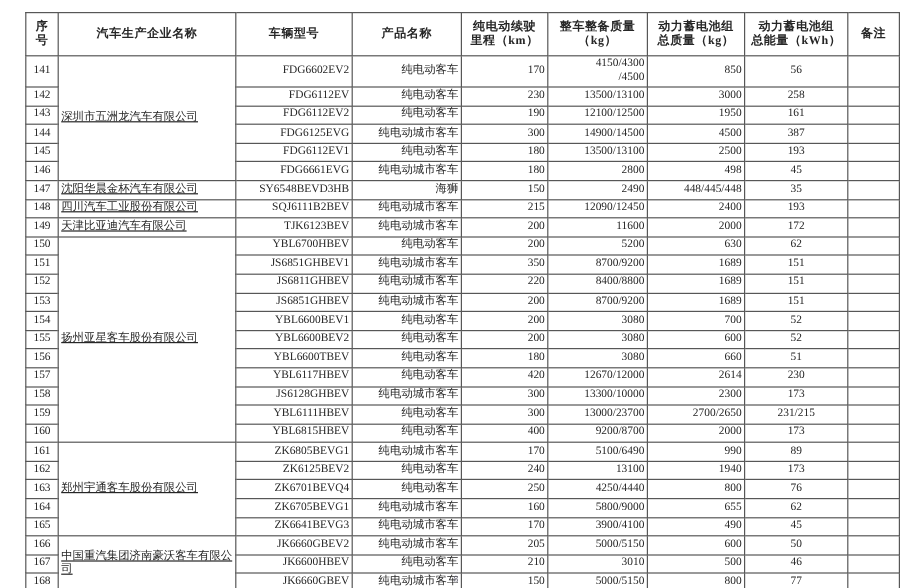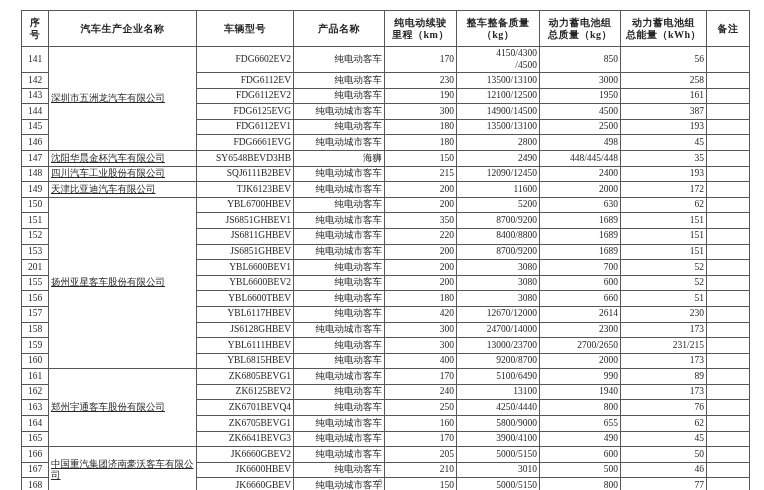--- a/index.html
+++ b/index.html
@@ -22,21 +22,21 @@
   }
   table.catalog th {
     font-weight:bold; font-size:10px; text-align:center;
     height:33px; letter-spacing:0.5px;
   }
   table.catalog td { height:12.6px; }
   td.c { text-align:center; }
   td.l { text-align:right; padding-left:5px; }
   td.company { text-align:left; padding-left:6px;text-decoration:underline; }
   td.r { text-align:right; padding-right:7px; }
-  td.rw { text-align:right; padding-right:15px; }
+  td.rw { text-align:center; padding-right:15px; }
   .page-number {
     position:absolute; left:378px; top:478px;
     font-size:8px; color:#6a6a7a;
   }
 </style>
 </head>
 <body>
 
 <div class="page">
   <table class="catalog">
@@ -200,21 +200,21 @@
           <td class="c">153</td>
           <td class="l">JS6851GHBEV</td>
           <td class="l">纯电动城市客车</td>
           <td class="r">200</td>
           <td class="r">8700/9200</td>
           <td class="r">1689</td>
           <td class="rw">151</td>
           <td class="c"></td>
         </tr>
         <tr>
-          <td class="c">201</td>
+          <td class="c">154</td>
           <td class="l">YBL6600BEV1</td>
           <td class="l">纯电动客车</td>
           <td class="r">200</td>
           <td class="r">3080</td>
           <td class="r">700</td>
           <td class="rw">52</td>
           <td class="c"></td>
         </tr>
         <tr>
           <td class="c">155</td>
@@ -244,21 +244,21 @@
           <td class="r">12670/12000</td>
           <td class="r">2614</td>
           <td class="rw">230</td>
           <td class="c"></td>
         </tr>
         <tr>
           <td class="c">158</td>
           <td class="l">JS6128GHBEV</td>
           <td class="l">纯电动城市客车</td>
           <td class="r">300</td>
-          <td class="r">24700/14000</td>
+          <td class="r">13300/10000</td>
           <td class="r">2300</td>
           <td class="rw">173</td>
           <td class="c"></td>
         </tr>
         <tr>
           <td class="c">159</td>
           <td class="l">YBL6111HBEV</td>
           <td class="l">纯电动客车</td>
           <td class="r">300</td>
           <td class="r">13000/23700</td>

